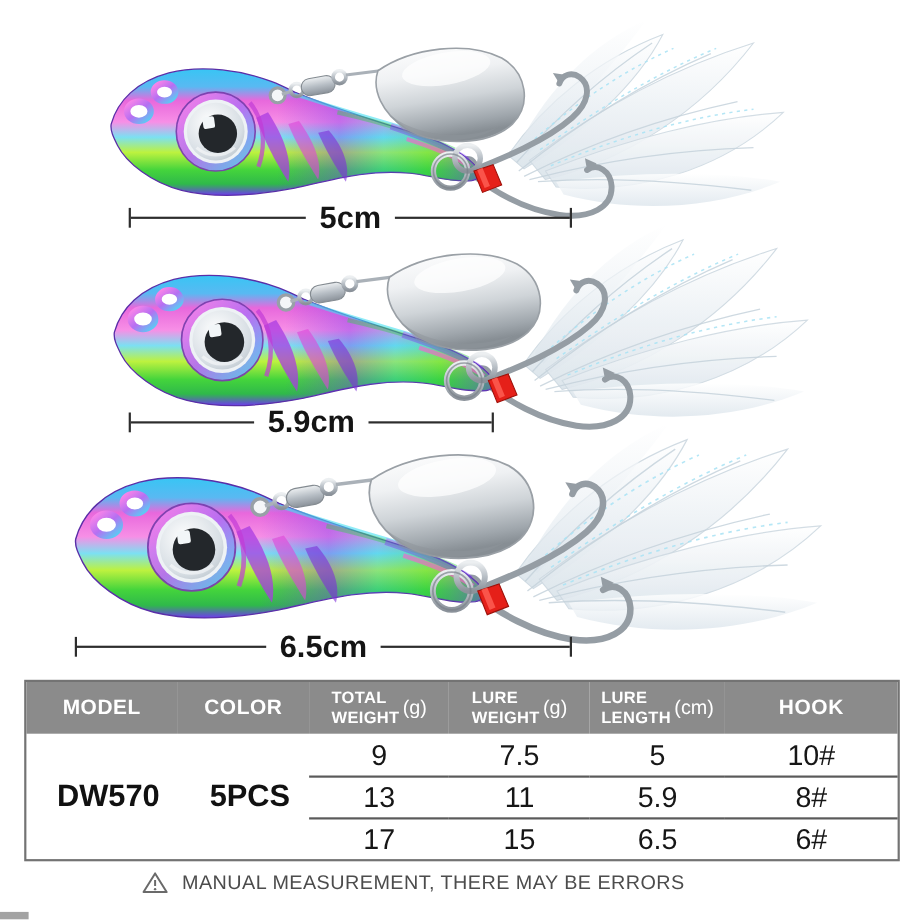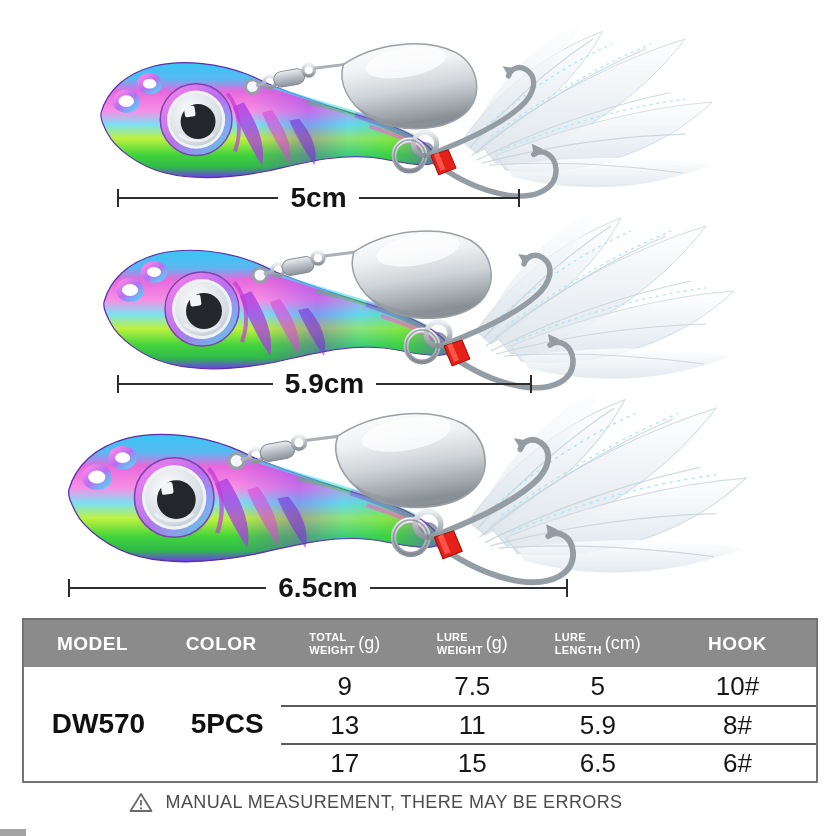--- a/index.html
+++ b/index.html
@@ -8,35 +8,35 @@
 
   
   .lure{position:absolute;}
   .lure1{left:64px;top:10px;width:660px;height:194px;}
   .lure2{left:66px;top:196px;width:680px;height:200px;}
   .lure3{left:28px;top:376px;width:731px;height:215px;}
 
   
   .measure{position:absolute;display:flex;align-items:center;height:22px;}
   .m1{left:117px;top:187px;width:403px;}
-  .m2{left:117px;top:373px;width:415px;}
-  .m3{left:68px;top:577px;width:500px;}
+  .m2{left:117px;top:373px;width:332px;}
+  .m3{left:68px;top:577px;width:452px;}
   .measure .tick{width:2px;height:18px;background:#2d2d2d;}
   .measure .seg{flex:1;height:2px;background:#2d2d2d;}
   .measure .lbl{padding:0 12px;font-size:28px;font-weight:600;color:#141414;line-height:22px;white-space:nowrap;}
 
   
   .spec{position:absolute;left:22px;top:618px;width:796px;height:165px;box-sizing:border-box;
         border:2px solid #737373;background:#ffffff;display:grid;
         grid-template-columns:17.3% 15.2% 16% 16.2% 15.5% 19.8%;
         grid-template-rows:47px 38px 38px 1fr;}
   .hcell{background:#8b8b8b;color:#ffffff;display:flex;align-items:center;justify-content:center;font-weight:700;}
   .hcell.simple{font-size:19px;letter-spacing:.5px;}
   .hstack{display:flex;align-items:center;justify-content:center;gap:3px;}
-  .hstack .lines{display:flex;flex-direction:column;align-items:flex-start;font-size:11px;line-height:1.15;font-weight:700;letter-spacing:.3px;}
+  .hstack .lines{display:flex;flex-direction:column;align-items:flex-start;font-size:15px;line-height:1.15;font-weight:700;letter-spacing:.3px;}
   .hstack .unit{font-size:18px;font-weight:400;}
   .mcell{grid-row:2/5;display:flex;align-items:center;justify-content:center;font-size:28px;font-weight:700;color:#111111;padding-left:12px;}
   .mcell.c1{grid-column:1;}
   .mcell.c2{grid-column:2;}
   .vcell{display:flex;align-items:center;justify-content:center;font-size:26px;font-weight:500;color:#161616;}
   .vc3{grid-column:3;} .vc4{grid-column:4;} .vc5{grid-column:5;} .vc6{grid-column:6;}
   .sep{border-top:2px solid #5a5a5a;}
 
   
   .note{position:absolute;left:0;top:792px;width:752px;display:flex;align-items:center;justify-content:center;gap:12px;color:#4c4c4c;}

